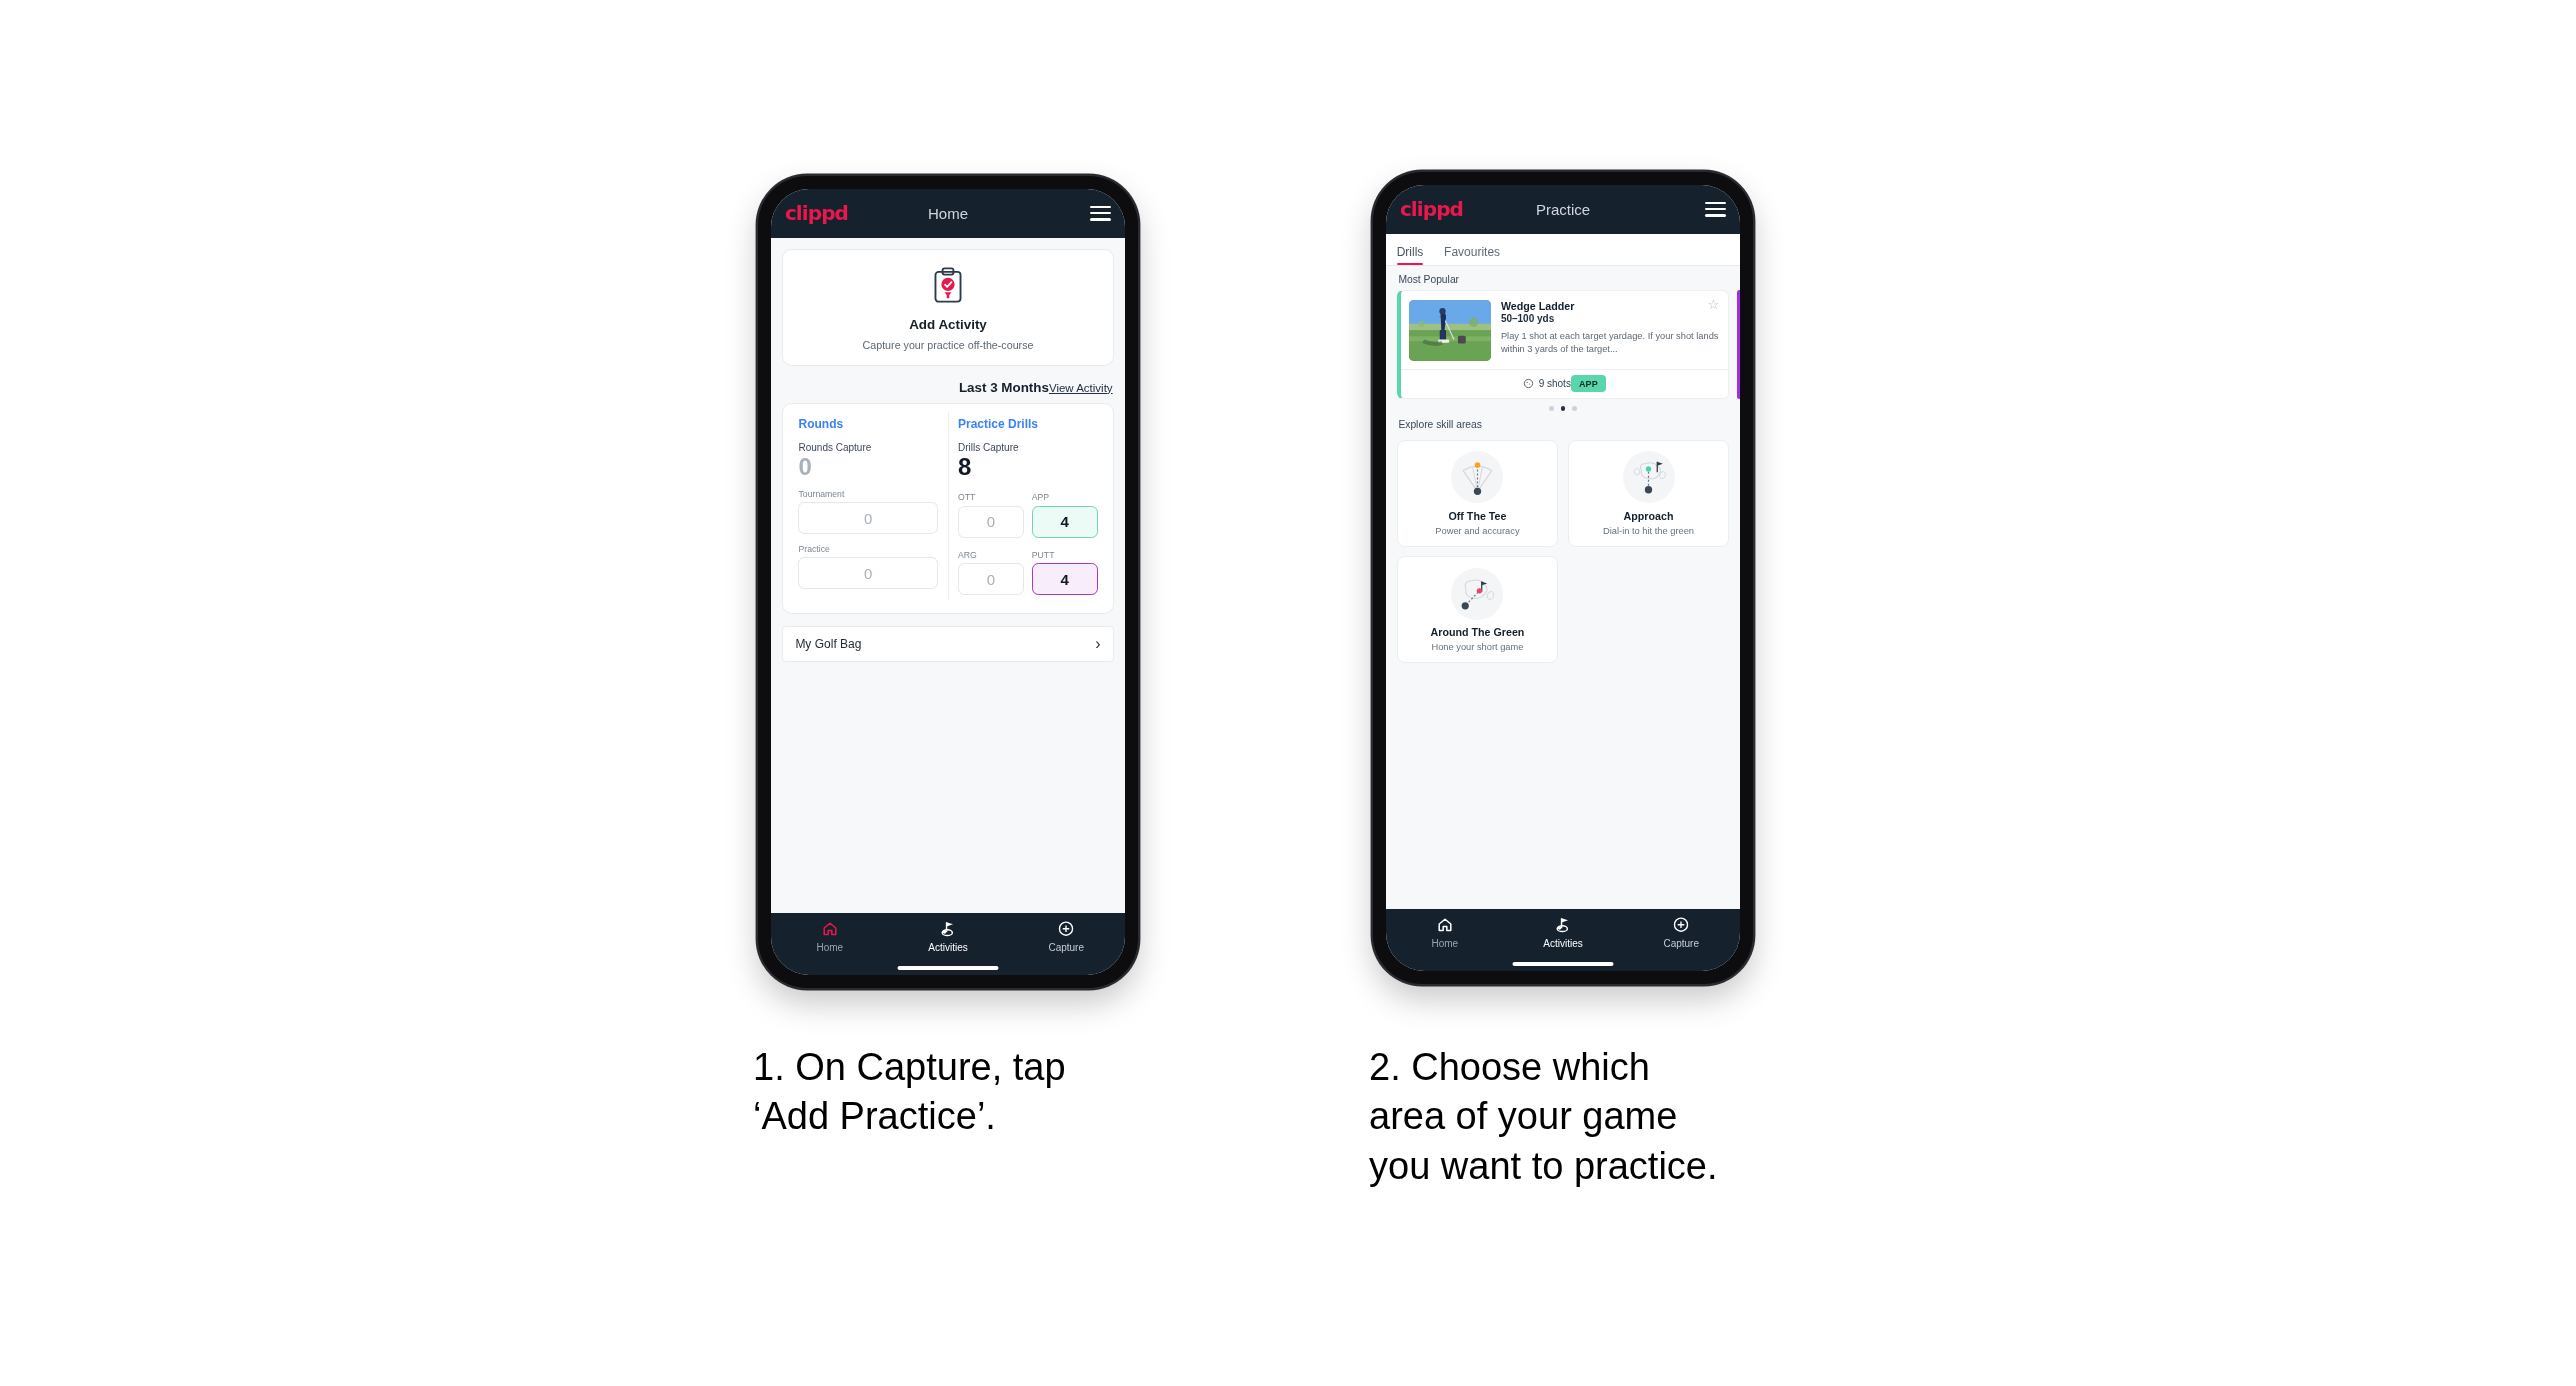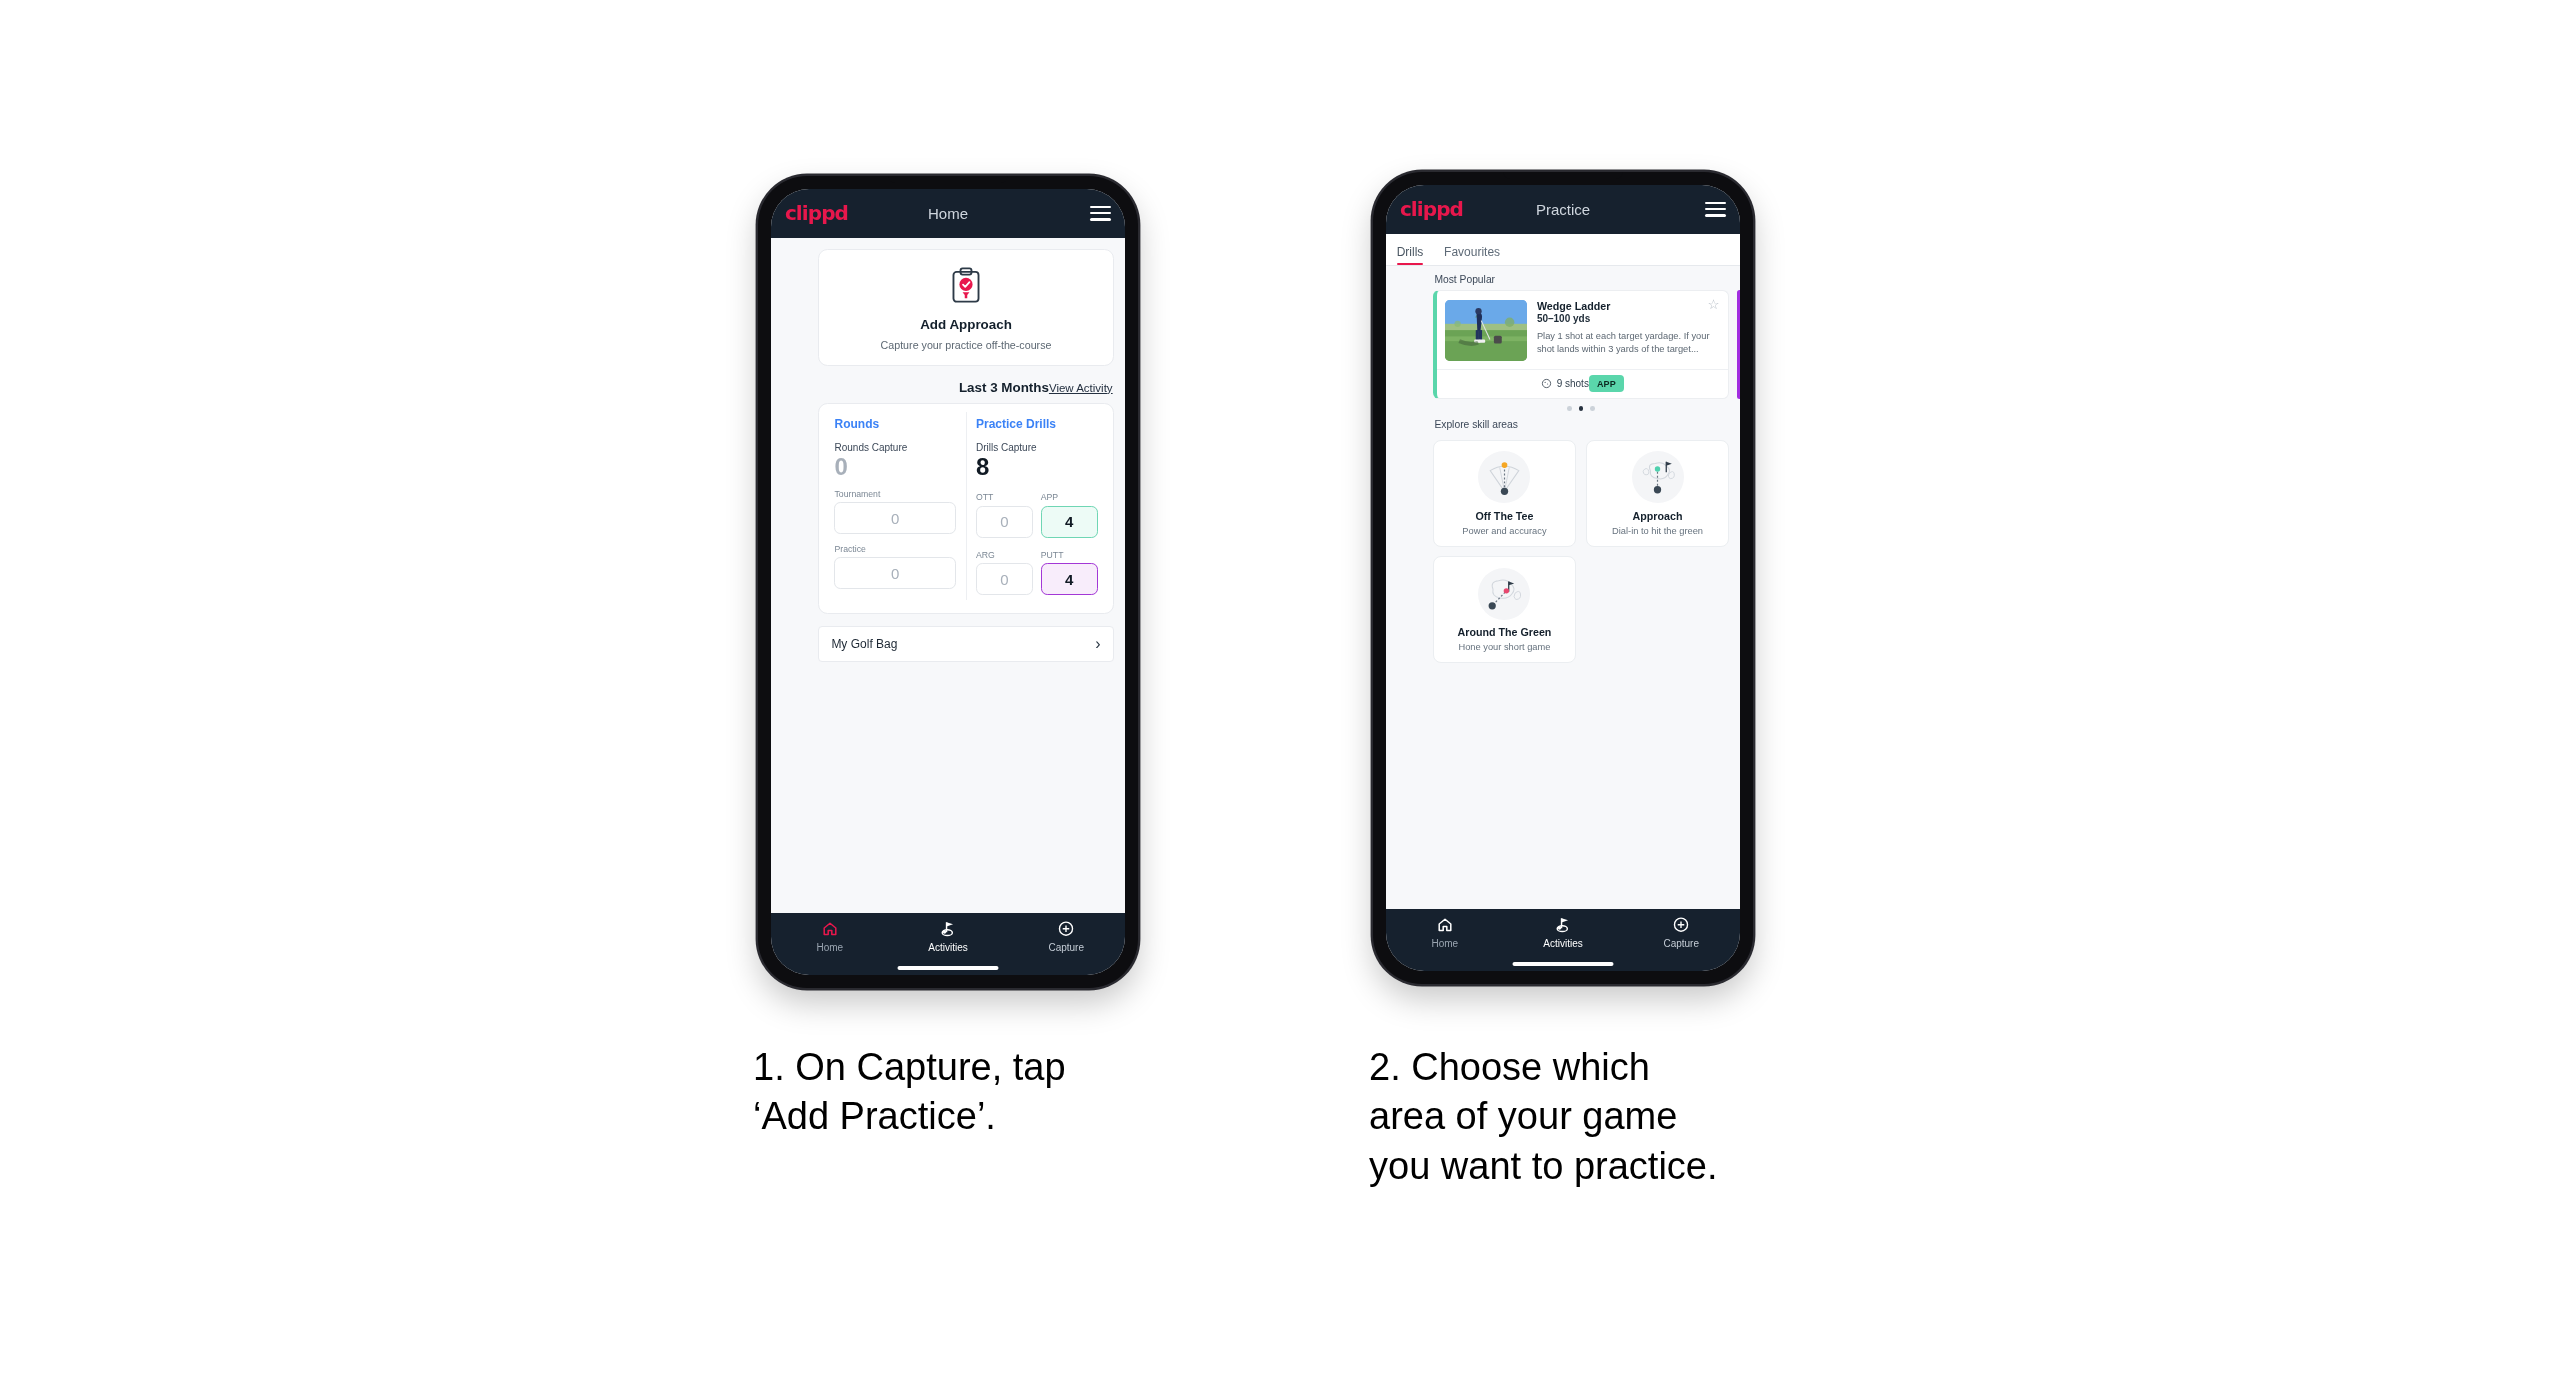--- a/index.html
+++ b/index.html
@@ -87,21 +87,20 @@
     background: #ffffff;
     border-radius: 1.6px;
   }
 
   
   .body-scroll {
     flex: 1 1 auto;
     overflow: hidden;
     display: flex;
     flex-direction: column;
-    margin-left: 36px;
   }
 
   
   .action-row {
     display: flex;
     gap: 12.7px;
     padding: 11px 11px 0 11px;
   }
   .action-card {
     flex: 1 1 0;
@@ -376,21 +375,21 @@
         <div class="action-card">
           <div class="action-icon">
             <svg width="36" height="40" viewBox="0 0 46 50">
               <rect x="7" y="7" width="32" height="38" rx="4" fill="none" stroke="#2d3a47" stroke-width="2.4"></rect>
               <rect x="16" y="2.5" width="14" height="8" rx="2.6" fill="none" stroke="#2d3a47" stroke-width="2.4"></rect>
               <circle cx="23" cy="23" r="8.4" fill="#e8174c"></circle>
               <path d="M19.2 23.2 L22 26 L27.4 20" fill="none" stroke="#ffffff" stroke-width="2.3" stroke-linecap="round" stroke-linejoin="round"></path>
               <path d="M18.6 33 L27.4 33 L24.6 36.4 L24.6 40.5 L21.4 40.5 L21.4 36.4 Z" fill="#e8174c"></path>
             </svg>
           </div>
-          <div class="action-title">Add Approach</div>
+          <div class="action-title">Add Activity</div>
           <div class="action-sub">Capture your practice off-the-course</div>
         </div>
 
       </div>
 
       <div class="sect-head">
         <div class="sect-title">Last 3 Months</div>
         <a class="sect-link">View Activity</a>
       </div>
 

